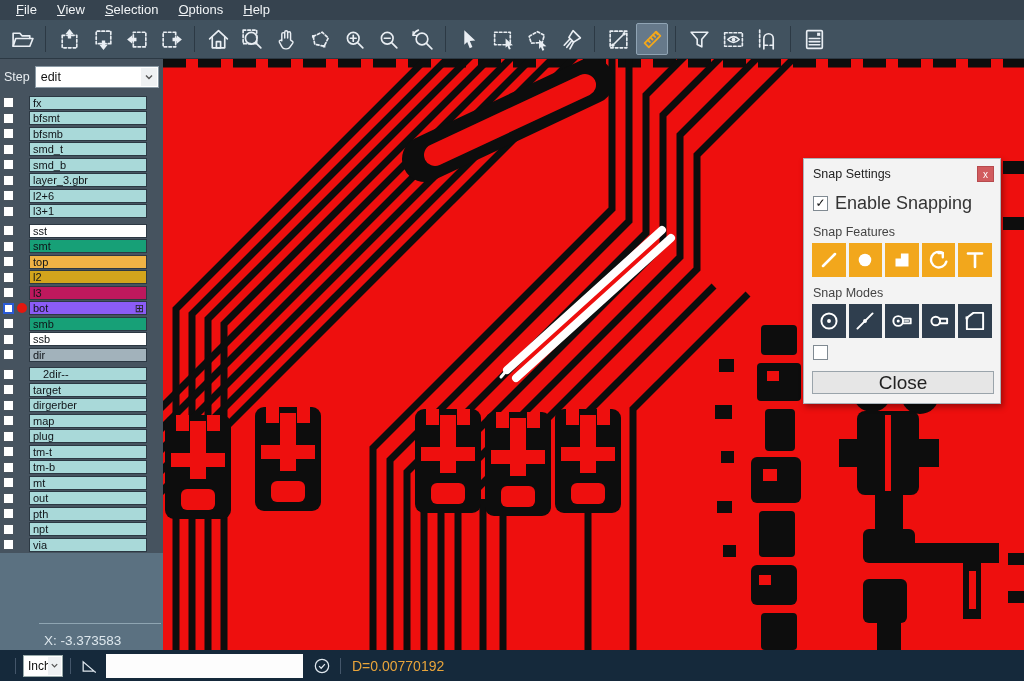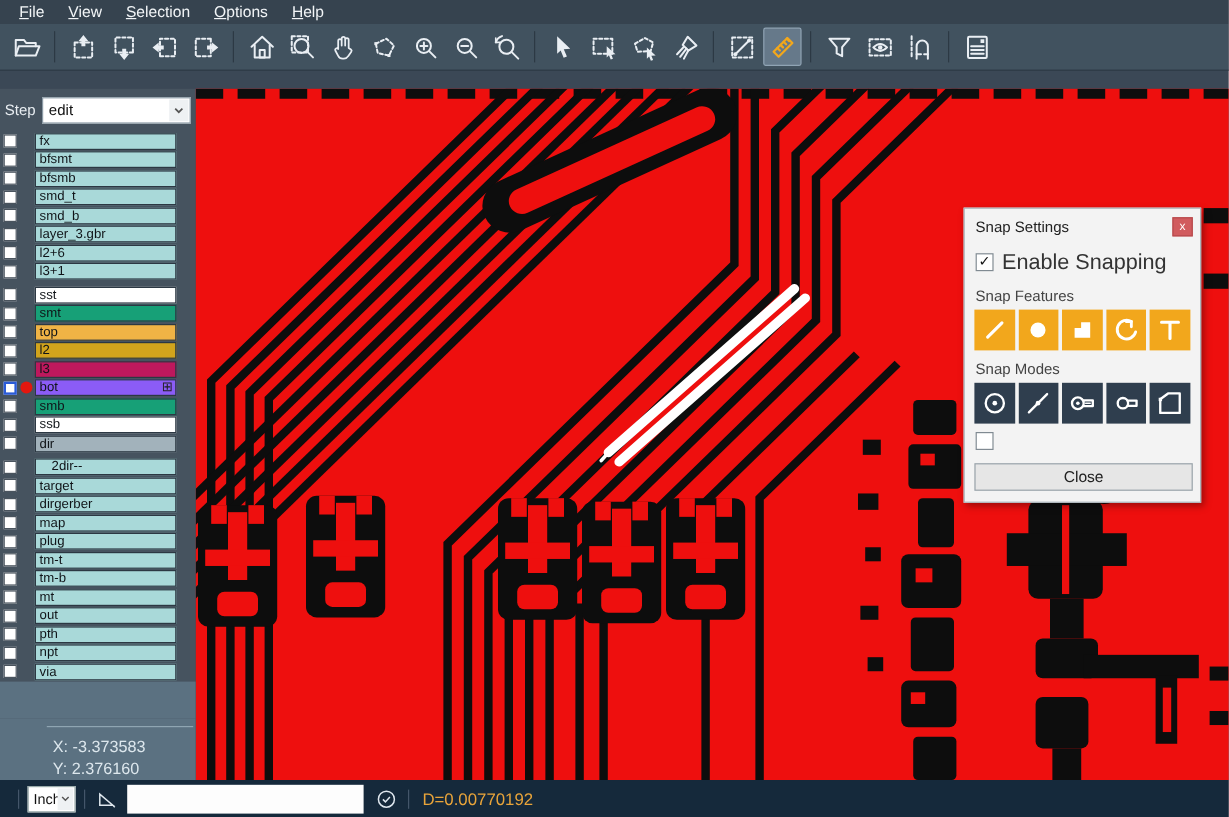--- a/index.html
+++ b/index.html
@@ -12,21 +12,21 @@
   .menu-item u { text-decoration:underline; }
 
   
   #toolbar { height:39px; background:#41525f; display:flex; align-items:center; padding-left:5px; border-bottom:1px solid #2c3944; }
   .tb-btn { width:32px; height:32px; display:flex; align-items:center; justify-content:center; color:#e9eef3; margin:0 1px; border-radius:2px; }
   .tb-btn svg { width:25px; height:25px; }
   .tb-btn.active { background:#66798a; border:1px solid #90a4b4; color:#f2a71c; }
   .tb-sep { width:1px; height:26px; background:#2c3944; margin:0 6px; }
 
   
-  #main { position:absolute; top:59px; left:0; right:0; bottom:31px;margin-top:15px; }
+  #main { position:absolute; top:59px; left:0; right:0; bottom:31px; }
 
   
   #sidebar { position:absolute; left:0; top:0; bottom:0; width:163px; background:#46535f; display:flex; flex-direction:column; }
   #step-row { height:29px; display:flex; align-items:center; padding:0 4px; margin-top:3px; }
   #step-label { color:#e8edf1; font-size:12.5px; margin-right:5px; }
   #step-select { flex:1; height:22px; background:#fff; border:1px solid #8b9aa5; display:flex; align-items:center; font-size:12.5px; color:#111; padding-left:5px; position:relative; }
   #step-select .chev { position:absolute; right:1px; top:1px; bottom:1px; width:16px; background:#eef1f3; display:flex; align-items:center; justify-content:center; color:#555; }
   .layer-group { margin-top:4px; }
   .layer-row { display:flex; align-items:center; height:15.5px; padding-left:3px; }
   .lr-check { width:11px; height:11px; background:#fff; border:1.5px solid #4a545e; flex:0 0 11px; }
@@ -55,21 +55,21 @@
   #snap-title { font-size:12.5px; color:#222; }
   #snap-close { margin-left:auto; width:17px; height:16px; background:#d15b5e; color:#fff; font-size:10px; line-height:16px; text-align:center; border:1px solid #b74a4d; }
   .snap-check-row { display:flex; align-items:center; padding:7px 9px 2px 9px; }
   .snap-checkbox { width:15px; height:15px; background:#fff; border:1px solid #808a92; font-size:12px; line-height:13px; text-align:center; color:#111; flex:0 0 15px; }
   .snap-check-label { font-size:18px; color:#333; margin-left:7px; }
   .snap-section-label { font-size:12.5px; color:#444; padding:9px 9px 4px 9px; }
   .snap-btn-row { display:flex; gap:3px; padding:0 8px; }
   .snap-feature-btn { width:34px; height:34px; background:var(--accent-orange,#f2a71c); display:flex; align-items:center; justify-content:center; color:#fff; }
   .snap-mode-btn { width:34px; height:34px; background:var(--navy-button,#2f3e4e); display:flex; align-items:center; justify-content:center; color:#fff; }
   .snap-feature-btn svg,.snap-mode-btn svg { width:26px; height:26px; }
-  #snap-close-btn { margin:9px 8px 9px 8px; height:23px; background:#e6e6e6; border:1px solid #9aa4ab; font-size:13px; color:#222; display:flex; align-items:center; justify-content:center; width:182px; }
+  #snap-close-btn { margin:9px 8px 9px 8px; height:23px; background:#e6e6e6; border:1px solid #9aa4ab; font-size:19px; color:#222; display:flex; align-items:center; justify-content:center; width:182px; }
 
   
   #statusbar { position:absolute; left:0; right:0; bottom:0; height:31px; background:#15293b; display:flex; align-items:center; padding-left:8px; }
   .sb-sep { width:1px; height:16px; background:#44566a; margin:0 7px; }
   #units-select { width:40px; height:22px; background:#fff; border:1px solid #9aa; display:flex; align-items:center; font-size:12px; color:#111; padding-left:4px; position:relative; }
   #units-select .chev { position:absolute; right:1px; top:1px; bottom:1px; width:13px; background:#eef1f3; display:flex; align-items:center; justify-content:center; color:#555; }
   .sb-icon { color:#dfe7ee; width:22px; height:22px; display:flex; align-items:center; justify-content:center; }
   .sb-icon svg { width:20px; height:20px; }
   #sb-input { width:197px; height:24px; border:none; background:#fdfdfd; margin:0 8px 0 6px; font-size:12px; padding:0 4px; }
   #distance-readout { color:var(--distance-text,#e8a43a); font-size:14px; margin-left:4px; }
@@ -611,21 +611,20 @@
               <div class="lr-name" style="background: rgb(169, 217, 217);">
                 <span>via</span>
               </div>
             </div>
           </div>
         </div>
       <div id="side-upper-gap"></div>
       <div id="side-bottom">
         <div id="side-divider"></div>
         <div class="coord-line">X: -3.373583</div>
-        <div class="coord-line">Y: 2.376160</div>
       </div>
     </div>
 
     <div id="snap-dialog">
       <div id="snap-title-row">
         <span id="snap-title">Snap Settings</span>
         <div id="snap-close">x</div>
       </div>
       <div class="snap-check-row">
         <div class="snap-checkbox" id="enable-snap-checkbox">✓</div>

